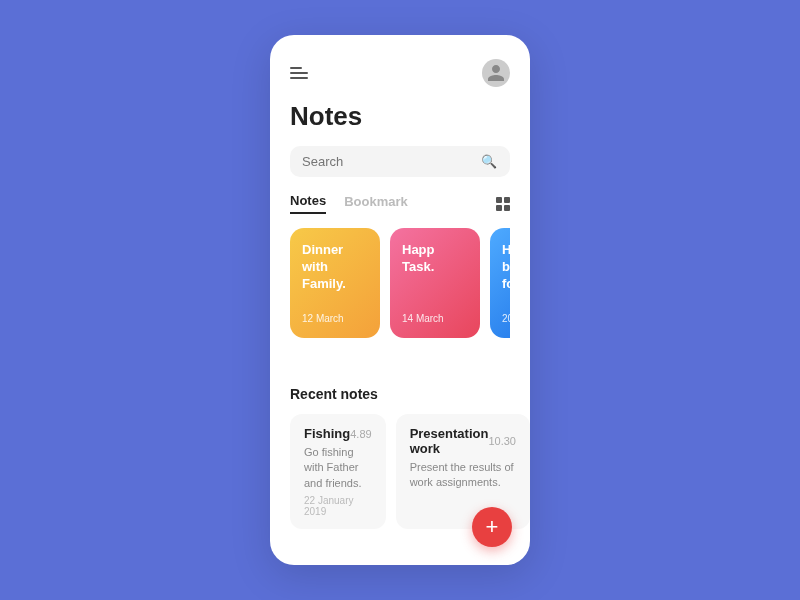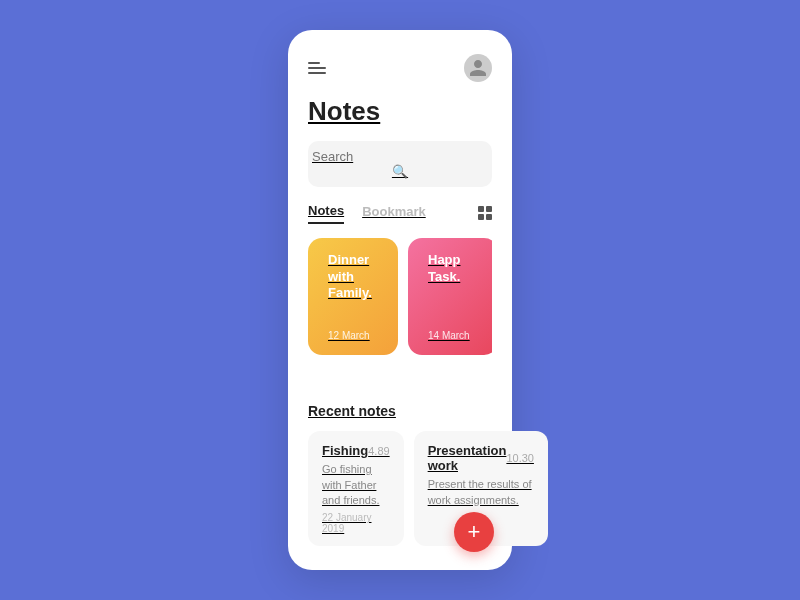--- a/index.html
+++ b/index.html
@@ -9,26 +9,25 @@
       background-color: #5b6fd6;
       display: flex;
       align-items: center;
       justify-content: center;
       font-family: -apple-system, BlinkMacSystemFont, 'Segoe UI', sans-serif;
       overflow: hidden;
     }
     .phone-card {
       background: #fff;
       border-radius: 24px;
-      width: 224px;
+      width: 260px;
       min-height: 530px;
       padding: 24px 20px 24px 20px;
       position: relative;
       box-shadow: 0 10px 40px rgba(0,0,0,0.15);
-      text-decoration: underline;
     }
     .top-bar {
       display: flex;
       justify-content: space-between;
       align-items: center;
       margin-bottom: 14px;
     }
     .hamburger-icon {
       display: flex;
       flex-direction: column;
@@ -60,26 +59,25 @@
       fill: #888;
     }
     .page-title {
       font-size: 26px;
       font-weight: 700;
       color: #222;
       margin-bottom: 14px;
     }
     .search-bar {
       display: flex;
-      align-items: center;
+      align-items: flex-end;
       background: #f4f4f4;
       border-radius: 10px;
       padding: 8px 12px;
       margin-bottom: 16px;
-      flex-direction: column;
     }
     .search-input {
       border: none;
       background: transparent;
       font-size: 13px;
       color: #aaa;
       flex: 1;
       outline: none;
     }
     .search-icon {
@@ -118,21 +116,21 @@
       border-radius: 1px;
     }
     .cards-row {
       display: flex;
       gap: 10px;
       margin-bottom: 18px;
       overflow: hidden;
     }
     .note-card {
       border-radius: 14px;
-      padding: 14px 20px;
+      padding: 14px 12px;
       flex: 0 0 90px;
       min-height: 110px;
       display: flex;
       flex-direction: column;
       justify-content: space-between;
       overflow: hidden;
     }
     .note-card.orange {
       background: linear-gradient(135deg, #f7c948, #f4a13a);
     }

